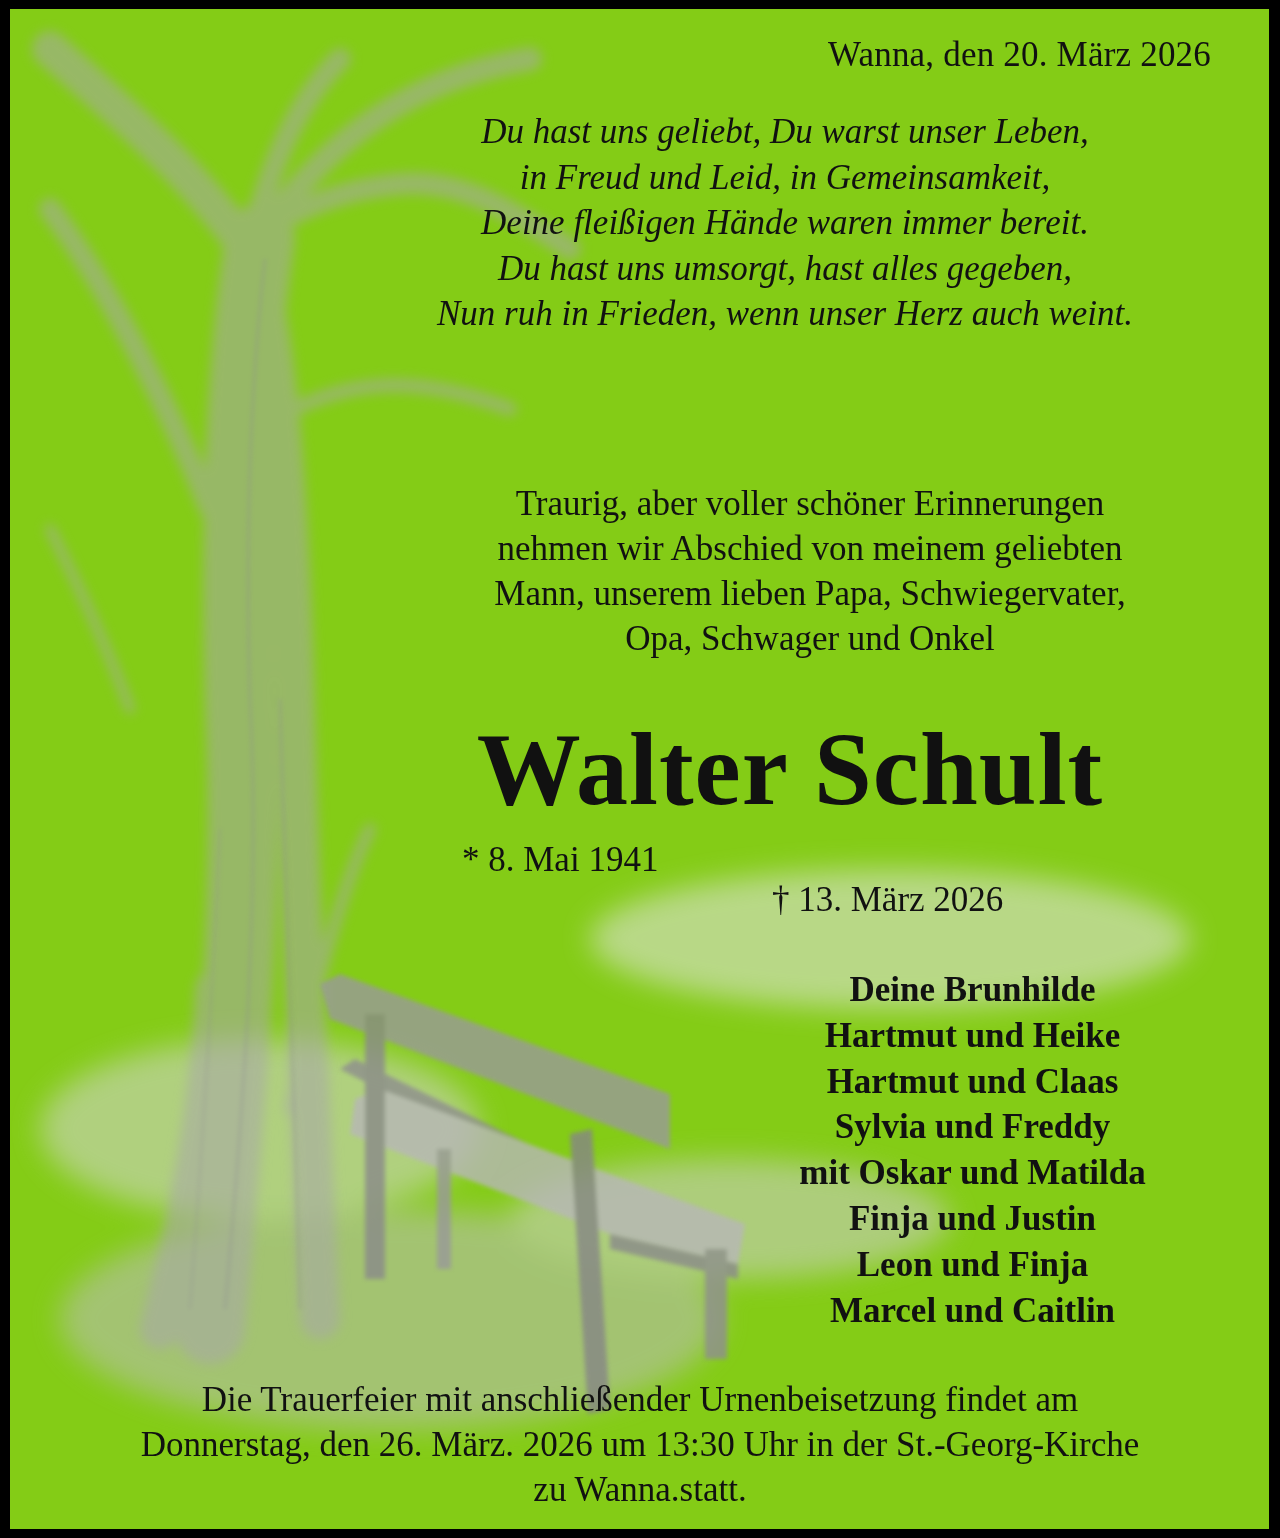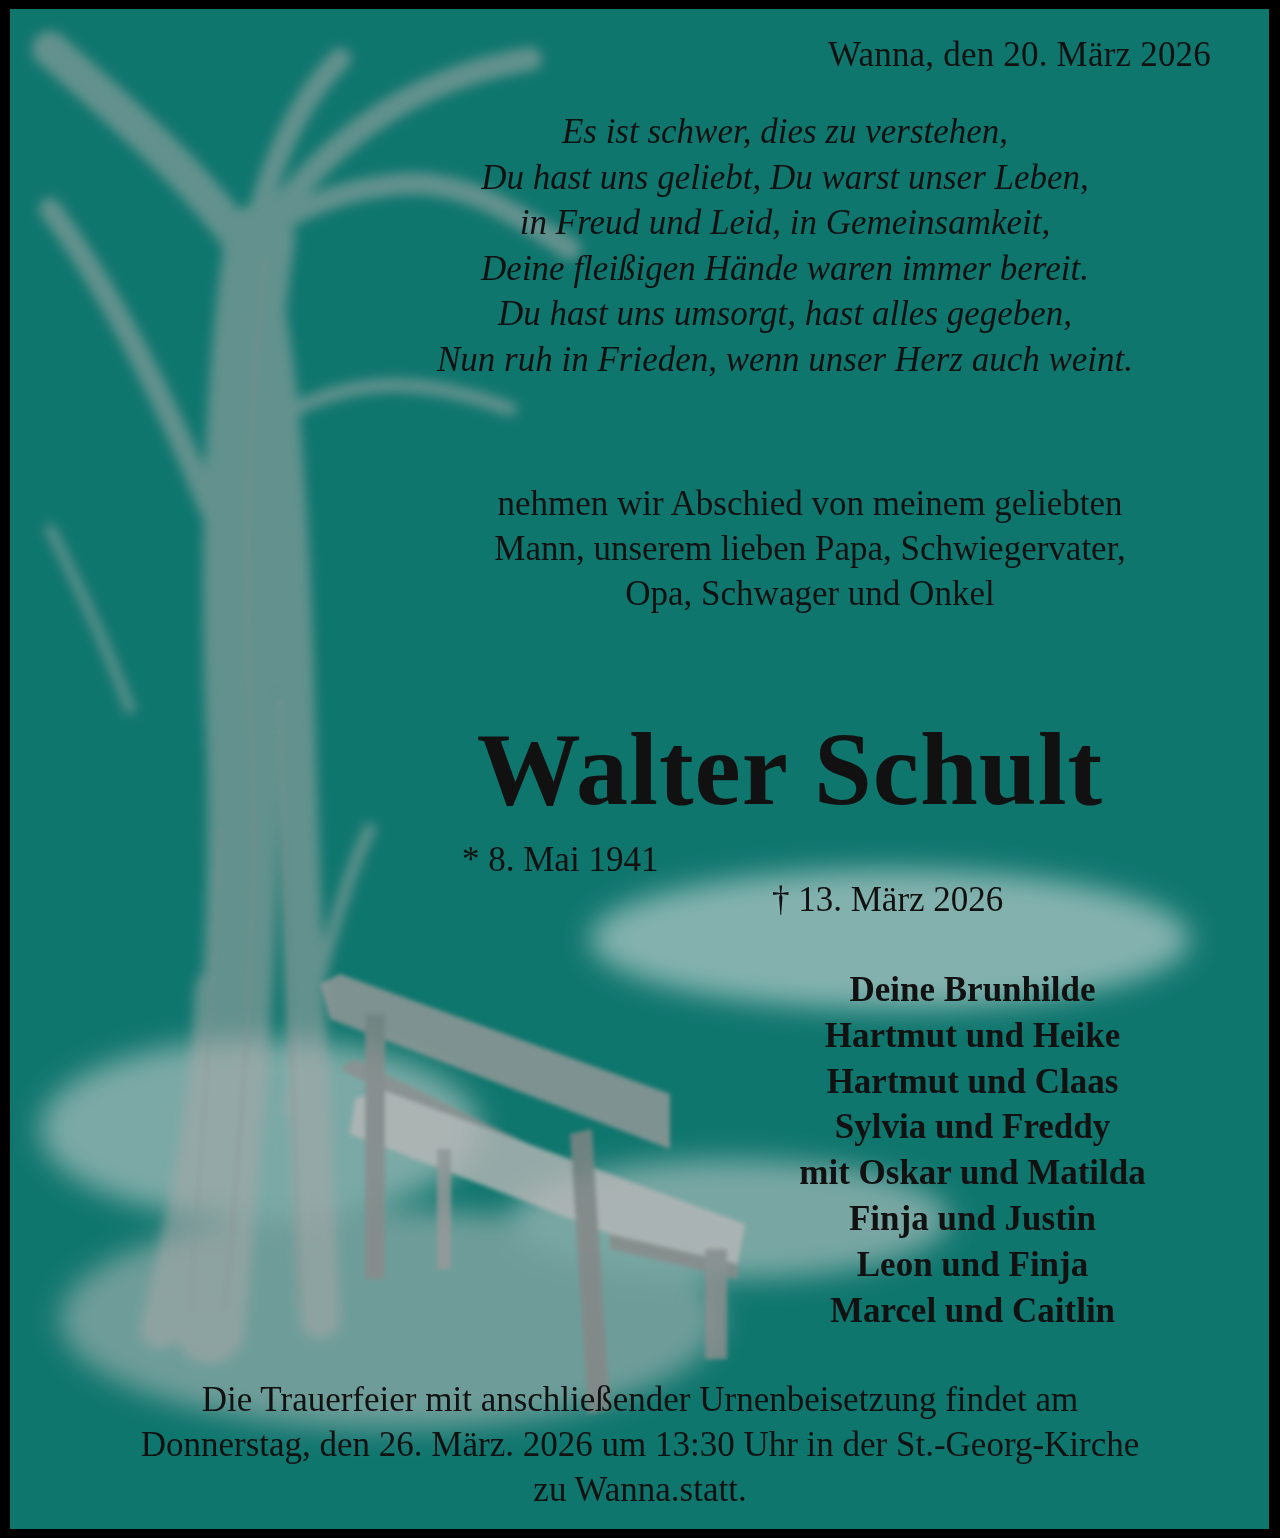--- a/index.html
+++ b/index.html
@@ -8,21 +8,21 @@
     background: #000;
     position: relative;
     overflow: hidden;
     font-family: "Liberation Serif", "DejaVu Serif", serif;
     color: #111;
   }
   .frame {
     position: absolute;
     left: 10px; top: 9px;
     width: 1259px; height: 1520px;
-    background: #0f766e;
+    background: #84cc16;
     overflow: hidden;
   }
   .illustration {
     position: absolute; left: 0; top: 0;
     width: 1259px; height: 1520px;
     pointer-events: none;
   }
   .place-date {
     position: absolute;
     right: 58px; top: 26px;
@@ -137,29 +137,29 @@
       <rect x="355" y="1005" width="20" height="265" fill="#8a8a8a"></rect>
       <rect x="427" y="1140" width="14" height="120" fill="#999"></rect>
       <polygon points="560,1125 582,1120 600,1400 578,1405" fill="#868686"></polygon>
       <rect x="695" y="1240" width="22" height="110" fill="#8f8f8f"></rect>
     </g>
   </svg>
 
   <div class="place-date">Wanna, den 20. März 2026</div>
 
   <div class="poem">
-    <div>Es ist schwer, dies zu verstehen,</div>
     <div>Du hast uns geliebt, Du warst unser Leben,</div>
     <div>in Freud und Leid, in Gemeinsamkeit,</div>
     <div>Deine fleißigen Hände waren immer bereit.</div>
     <div>Du hast uns umsorgt, hast alles gegeben,</div>
     <div>Nun ruh in Frieden, wenn unser Herz auch weint.</div>
   </div>
 
   <div class="intro">
+    <div>Traurig, aber voller schöner Erinnerungen</div>
     <div>nehmen wir Abschied von meinem geliebten</div>
     <div>Mann, unserem lieben Papa, Schwiegervater,</div>
     <div>Opa, Schwager und Onkel</div>
   </div>
 
   <div class="name">Walter Schult</div>
 
   <div class="dates">
     <span class="born">* 8. Mai 1941</span>
     <span class="died">† 13. März 2026</span>

